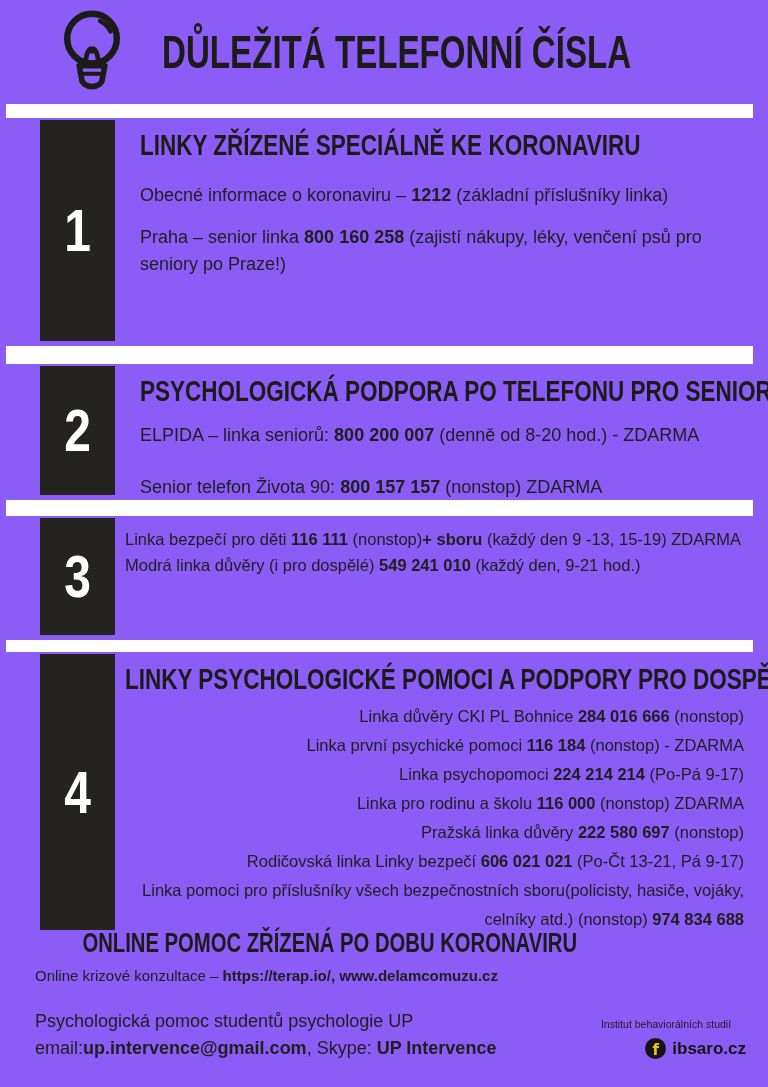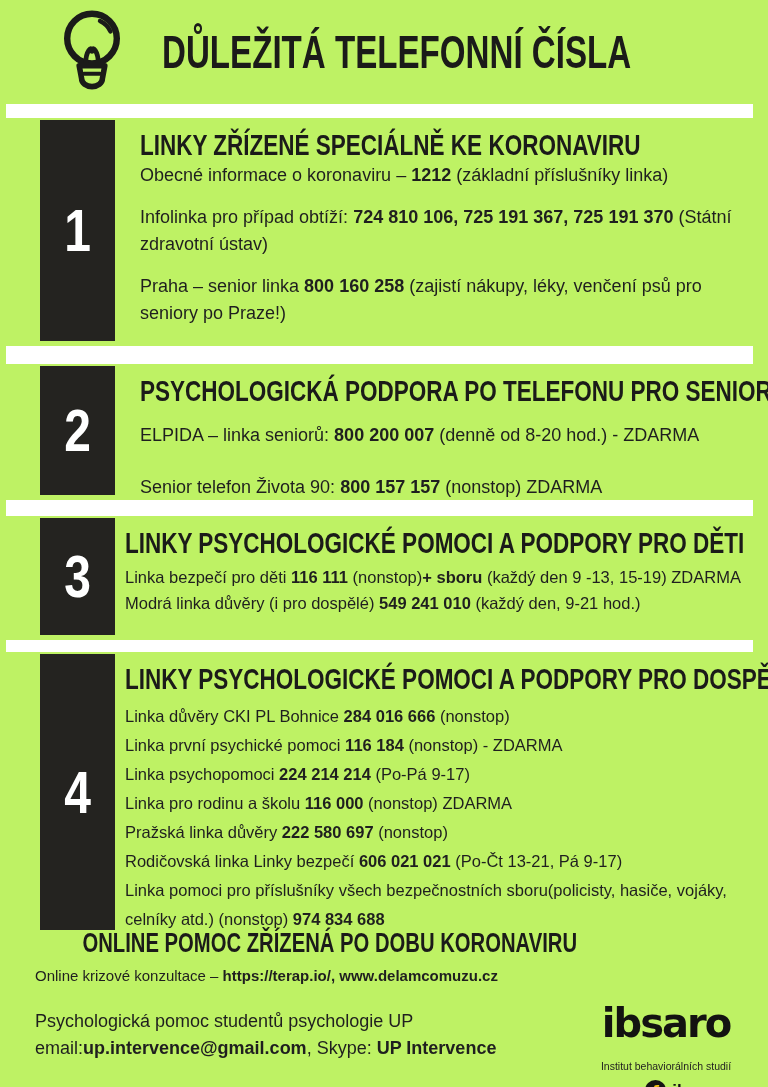--- a/index.html
+++ b/index.html
@@ -1,19 +1,19 @@
 <!DOCTYPE html>
 <html><head>
 <meta charset="utf-8">
 <style>
   * { margin:0; padding:0; box-sizing:border-box; }
   html,body { background:#888; }
   #poster {
     position:relative; width:768px; height:1087px; margin:0 auto;
-    background:#bef264; overflow:hidden;
+    background:#8b5cf6; overflow:hidden;
     font-family:"Liberation Sans", sans-serif; color:#1F1F1F;
   }
   
   .gap { position:absolute; left:6px; right:15px; background:#FFFFFF; }
   #gap1 { top:104px; height:14px; }
   #gap2 { top:346px; height:18px; }
   #gap3 { top:500px; height:16px; }
   #gap4 { top:640px; height:12px; }
 
   
@@ -41,29 +41,29 @@
     color:#FFFFFF; font-weight:bold; font-size:60px;
     display:inline-block; transform:scaleX(.8);
   }
   .content { position:absolute; right:24px; top:10px; }
   #s1 .content, #s2 .content { left:140px; }
   #s3 .content, #s4 .content { left:125px; }
   .sec-heading {
     font-weight:bold; font-size:30px; color:#1B1B19; white-space:nowrap; line-height:34px;
   }
   .sec-heading .cond { transform:scaleX(.75); }
-  #s1 .sec-heading { }
+  #s1 .sec-heading { margin-bottom:20px; }
   #s2 .sec-heading { margin-bottom:14px; }
   #s3 .sec-heading { margin-bottom:4px; }
   #s4 .sec-heading { margin-bottom:6px; }
   .line { font-size:18px; line-height:27px; }
   #s1 .line { margin-bottom:15px; }
   #s2 .line { margin-bottom:25px; }
   #s3 .line { font-size:16.5px; line-height:26px; margin-bottom:0; }
-  #s4 .line { font-size:16.5px; line-height:29px; margin-bottom:0; }
+  #s4 .line { font-size:16.5px; line-height:29px; margin-bottom:0;text-align:right; }
   .line b { font-weight:bold;margin-top:20px; }
 
   
   #footer-heading {
     position:absolute; top:928px; left:0; right:0; 
     font-weight:bold; font-size:27px; color:#1B1B19; white-space:nowrap;
   }
   #footer-heading .cond { transform-origin:50% 50%; transform:scaleX(.75); }
   #online-line { position:absolute; top:963px; left:35px; font-size:15px; line-height:26px; }
   #bottom-block { position:absolute; top:1008px; left:35px; font-size:19px; line-height:31px; }
@@ -110,21 +110,20 @@
   <div class="sec" id="s1">
     <div class="bar">
       <span class="num">1</span>
     </div>
     <div class="content">
       <div class="sec-heading">
         <span class="cond">LINKY ZŘÍZENÉ SPECIÁLNĚ KE KORONAVIRU</span>
       </div>
       <div>
           <div class="line"><span>Obecné informace o koronaviru – </span><b>1212</b><span> (základní příslušníky linka)</span></div>
-          <div class="line"><span>Infolinka pro případ obtíží: </span><b>724 810 106, 725 191 367, 725 191 370</b><span> (Státní zdravotní ústav)</span></div>
           <div class="line"><span>Praha – senior linka </span><b>800 160 258</b><span> (zajistí nákupy, léky, venčení psů pro seniory po Praze!)</span></div>
         </div>
     </div>
   </div>
 
   <div class="sec" id="s2">
     <div class="bar">
       <span class="num">2</span>
     </div>
     <div class="content">
@@ -136,23 +135,20 @@
           <div class="line"><span>Senior telefon Života 90: </span><b>800 157 157</b><span> (nonstop) ZDARMA</span></div>
         </div>
     </div>
   </div>
 
   <div class="sec" id="s3">
     <div class="bar">
       <span class="num">3</span>
     </div>
     <div class="content">
-      <div class="sec-heading">
-        <span class="cond">LINKY PSYCHOLOGICKÉ POMOCI A PODPORY PRO DĚTI</span>
-      </div>
       <div>
           <div class="line"><span>Linka bezpečí pro děti </span><b>116 111</b><span> (nonstop)</span><b>+ sboru</b><span> (každý den 9 -13, 15-19) ZDARMA</span></div>
           <div class="line"><span>Modrá linka důvěry (i pro dospělé) </span><b>549 241 010</b><span> (každý den, 9-21 hod.)</span></div>
         </div>
     </div>
   </div>
 
   <div class="sec" id="s4">
     <div class="bar">
       <span class="num">4</span>
@@ -177,21 +173,20 @@
     <span class="cond">ONLINE POMOC ZŘÍZENÁ PO DOBU KORONAVIRU</span>
   </div>
   <div id="online-line" class="line"><span>Online krizové konzultace – </span><b>https://terap.io/, www.delamcomuzu.cz</b></div>
 
   <div id="bottom-block">
     <div class="line"><span>Psychologická pomoc studentů psychologie UP</span></div>
     <div class="line"><span>email:</span><b>up.intervence@gmail.com</b><span>, Skype: </span><b>UP Intervence</b></div>
   </div>
 
   <div id="logo-block">
-    <div id="wordmark">ibsaro</div>
     <div id="logo-subtitle">Institut behaviorálních studií</div>
     <div id="fb-row">
       <span id="fb-icon">f</span>
       <span id="fb-site">ibsaro.cz</span>
     </div>
   </div>
 
 </div>
 
 </body></html>

